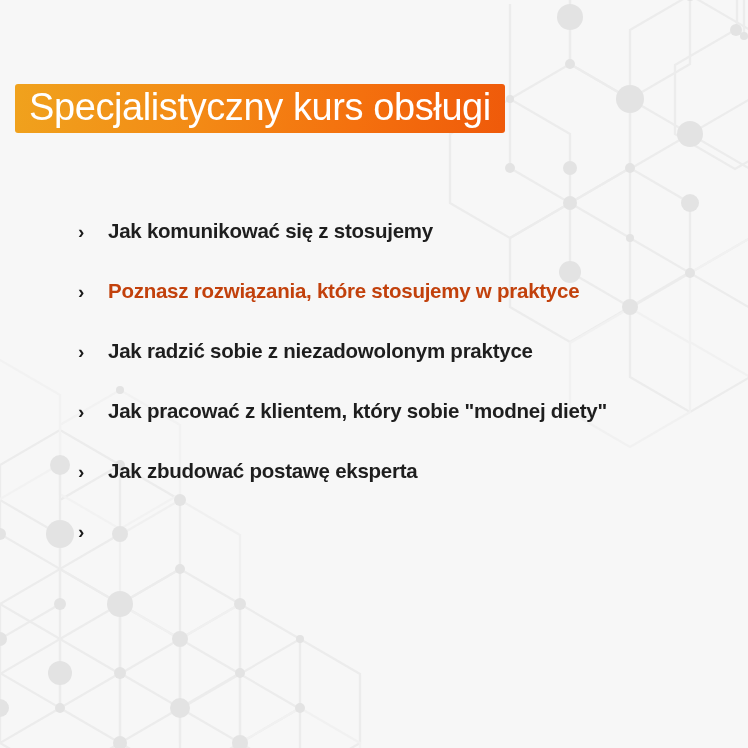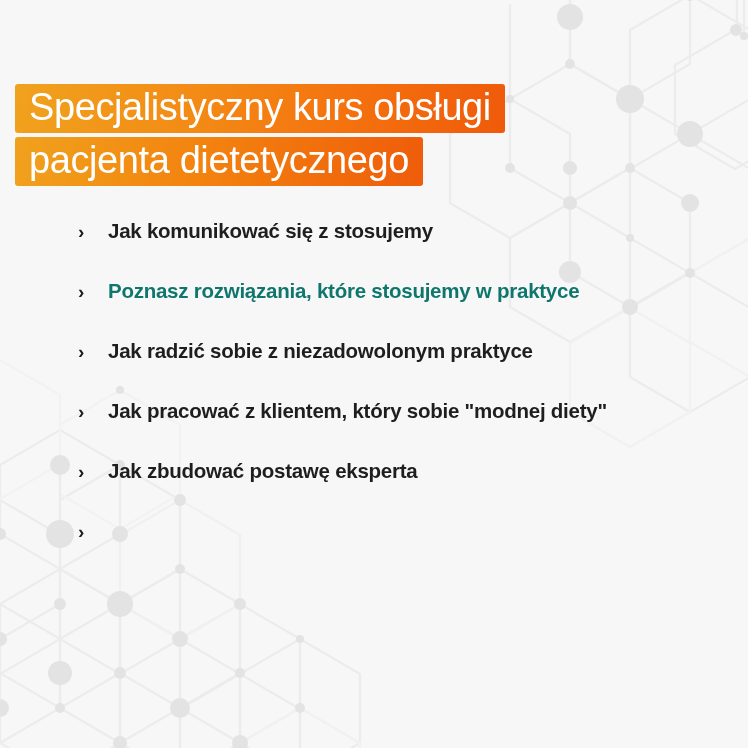--- a/index.html
+++ b/index.html
@@ -86,21 +86,21 @@
     flex: 1 1 auto;
     color: #1e1e1e;
     font-size: 20.5px;
     line-height: 26px;
     font-weight: bold;
     letter-spacing: -0.25px;
     white-space: nowrap;
   }
   .bullet-sub {
     display: block;
-    color: #0f766e;
+    color: #c2410c;
     font-size: 20.5px;
     line-height: 26px;
     font-weight: bold;
     letter-spacing: -0.25px;
     white-space: nowrap;
   }
 </style>
 </head>
 <body>
 
@@ -201,21 +201,20 @@
       <circle cx="240" cy="743" r="8"></circle>
       <circle cx="300" cy="708" r="5"></circle>
       <circle cx="0" cy="708" r="9"></circle>
       <circle cx="300" cy="639" r="4"></circle>
       <circle cx="120" cy="390" r="4"></circle>
     </g>
   </svg>
 
   <div class="title-block">
     <span class="title-line title-line-1">Specjalistyczny kurs obsługi</span>
-    <span class="title-line title-line-2">pacjenta dietetycznego</span>
   </div>
 
   <div class="bullet-list">
 
     <div class="bullet-item">
       <span class="chevron">›</span>
       <span class="bullet-text">
         <span>Jak komunikować się z stosujemy</span>
         
       </span>

